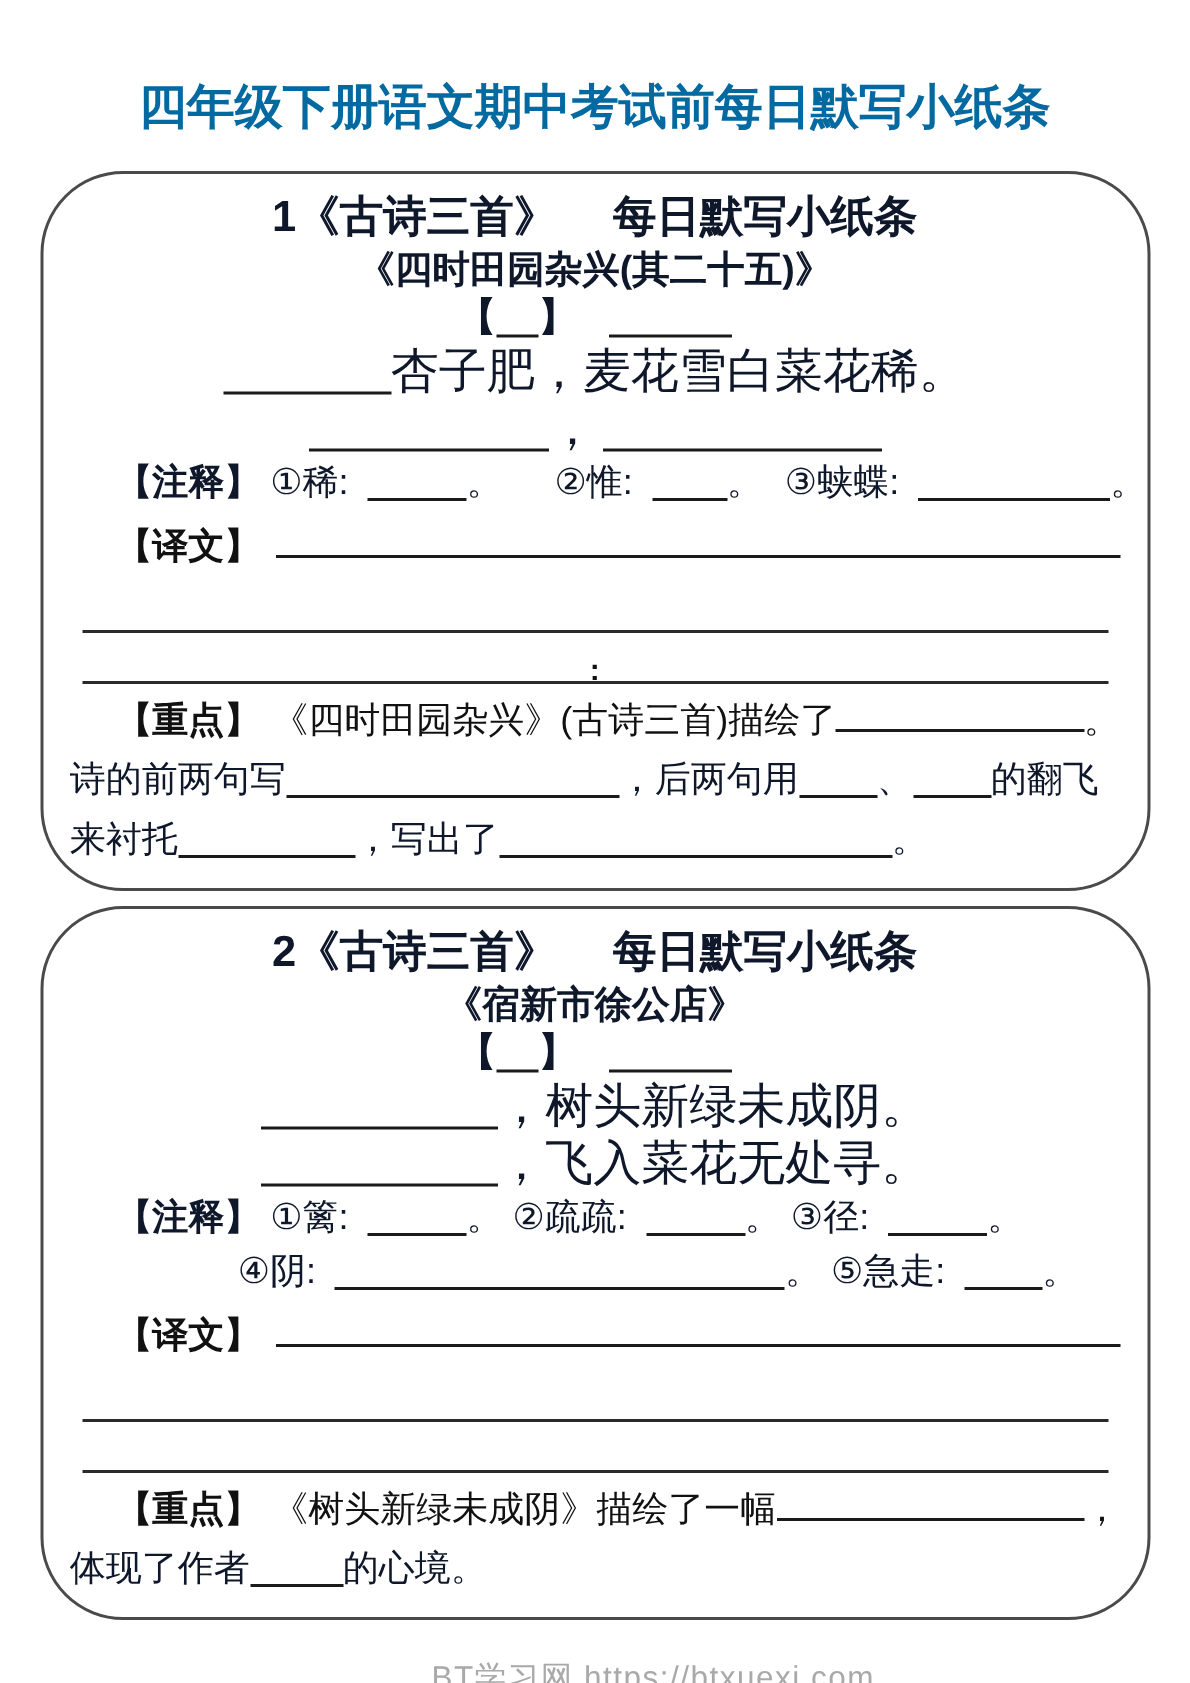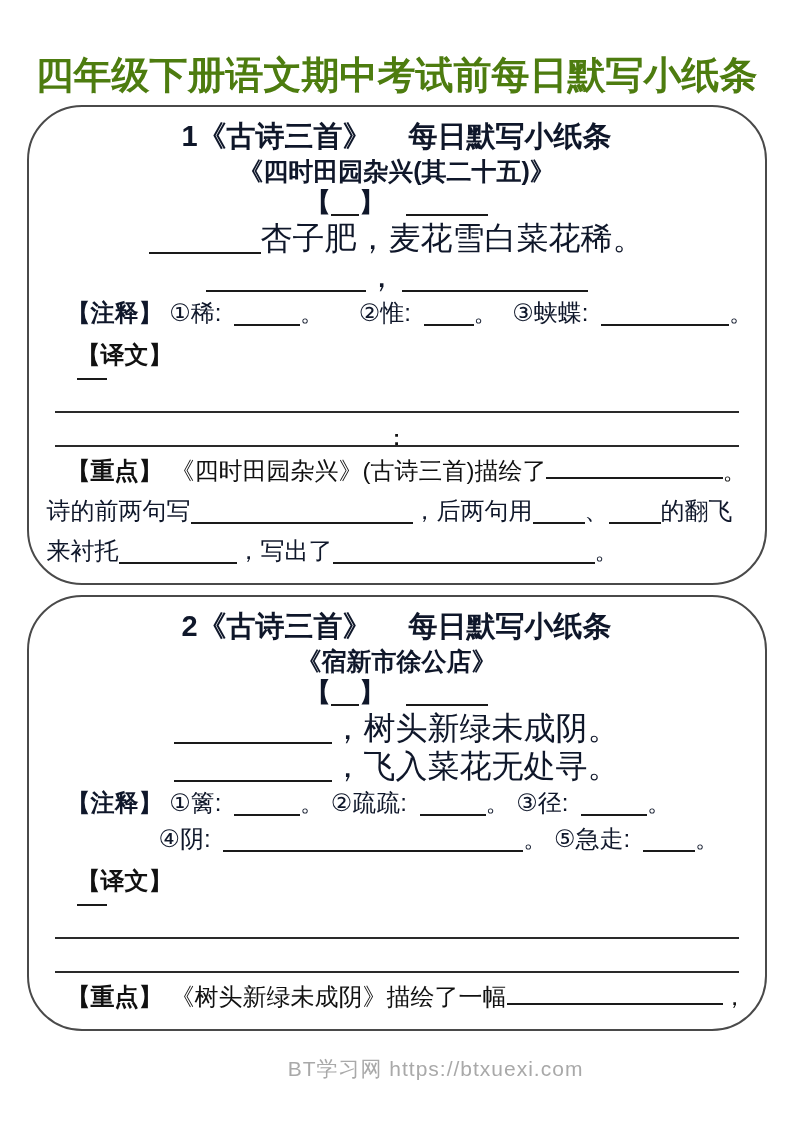--- a/index.html
+++ b/index.html
@@ -2,47 +2,47 @@
 <html><head>
 <meta charset="utf-8">
 <style>
   html,body{margin:0;padding:0;}
   body{
     width:793px;height:1122px;background:#ffffff;color:#111;
     font-family:"Liberation Sans","DejaVu Sans",sans-serif;
     overflow:hidden;position:relative;
   }
   .page-title{
-    margin:50px 0 4px 0;text-align:center;
-    font-size:38px;font-weight:900;letter-spacing:0px;color:#4d7c0f;
+    margin:50px 0 20px 0;text-align:center;
+    font-size:32px;font-weight:900;letter-spacing:0px;color:#0369a1;
     white-space:nowrap;
   }
   .card{
     width:740px;margin:0 auto 10px auto;box-sizing:border-box;
     border:2.5px solid #4a4a4a;border-radius:55px;
     padding:10px 18px 12px 18px;
   }
   .line{white-space:nowrap;font-size:24px;color:#0f172a;}
   .c{text-align:center;}
-  .b{font-weight:bold;}
+  .b{font-weight:bold;margin-left:11px;}
   .hdr{font-size:29px;font-weight:bold;height:38px;line-height:38px;}
   .sub{font-size:25px;font-weight:bold;height:32px;line-height:32px;}
   .brline{font-size:26px;font-weight:bold;height:32px;line-height:30px;}
   .verse{height:38px;line-height:38px;font-size:32px;}
   .body-line{height:36px;line-height:36px;}
   .indent{padding-left:20px;}
   .indent2{padding-left:112px;}
   .bl{display:inline-block;height:0;border-bottom:2.5px solid #1a1a1a;vertical-align:-5px;}
   .flexline{display:flex;align-items:baseline;font-size:24px;}
   .fill{flex:1 1 auto;border-bottom:2.5px solid #1a1a1a;margin-bottom:-5px;min-width:30px;}
   .rule{border-bottom:2.5px solid #2a2a2a;margin:0 8px;}
   .rule-plain{height:36px;}
   .rule-colon{height:32px;display:flex;justify-content:center;align-items:flex-end;
     font-size:20px;font-weight:bold;line-height:14px;}
-  .trans-line{height:44px;align-items:baseline;padding-top:8px;box-sizing:border-box;flex-direction:column;}
+  .trans-line{height:44px;align-items:baseline;padding-top:8px;box-sizing:border-box;}
   .key1{height:44px;padding-top:8px;box-sizing:border-box;}
   .keytxt{height:40px;line-height:40px;}
   .gap-lg{margin-left:28px;}
   .gap-sm{margin-left:8px;}
   .watermark{
     margin-top:24px;text-align:center;color:#a9a9a9;
     font-size:21px;padding-left:78px;letter-spacing:1px;
   }
 </style>
 </head>
@@ -145,15 +145,18 @@
   <div class="rule rule-plain"></div>
   <div class="rule rule-plain" style="height:32px"></div>
 
   <div class="flexline key1 indent">
     <span class="b">【重点】</span>
     <span style="margin-left:8px">《树头新绿未成阴》描绘了一幅</span>
     <span class="fill"></span>
     <span>，</span>
   </div>
 
+  <div class="line keytxt">
+    <span>体现了作者</span><span class="bl" style="width:62px"></span><span>的心境。</span>
+  </div>
 </div>
 
 <div class="watermark">BT学习网 https://btxuexi.com</div>
 
 </body></html>

